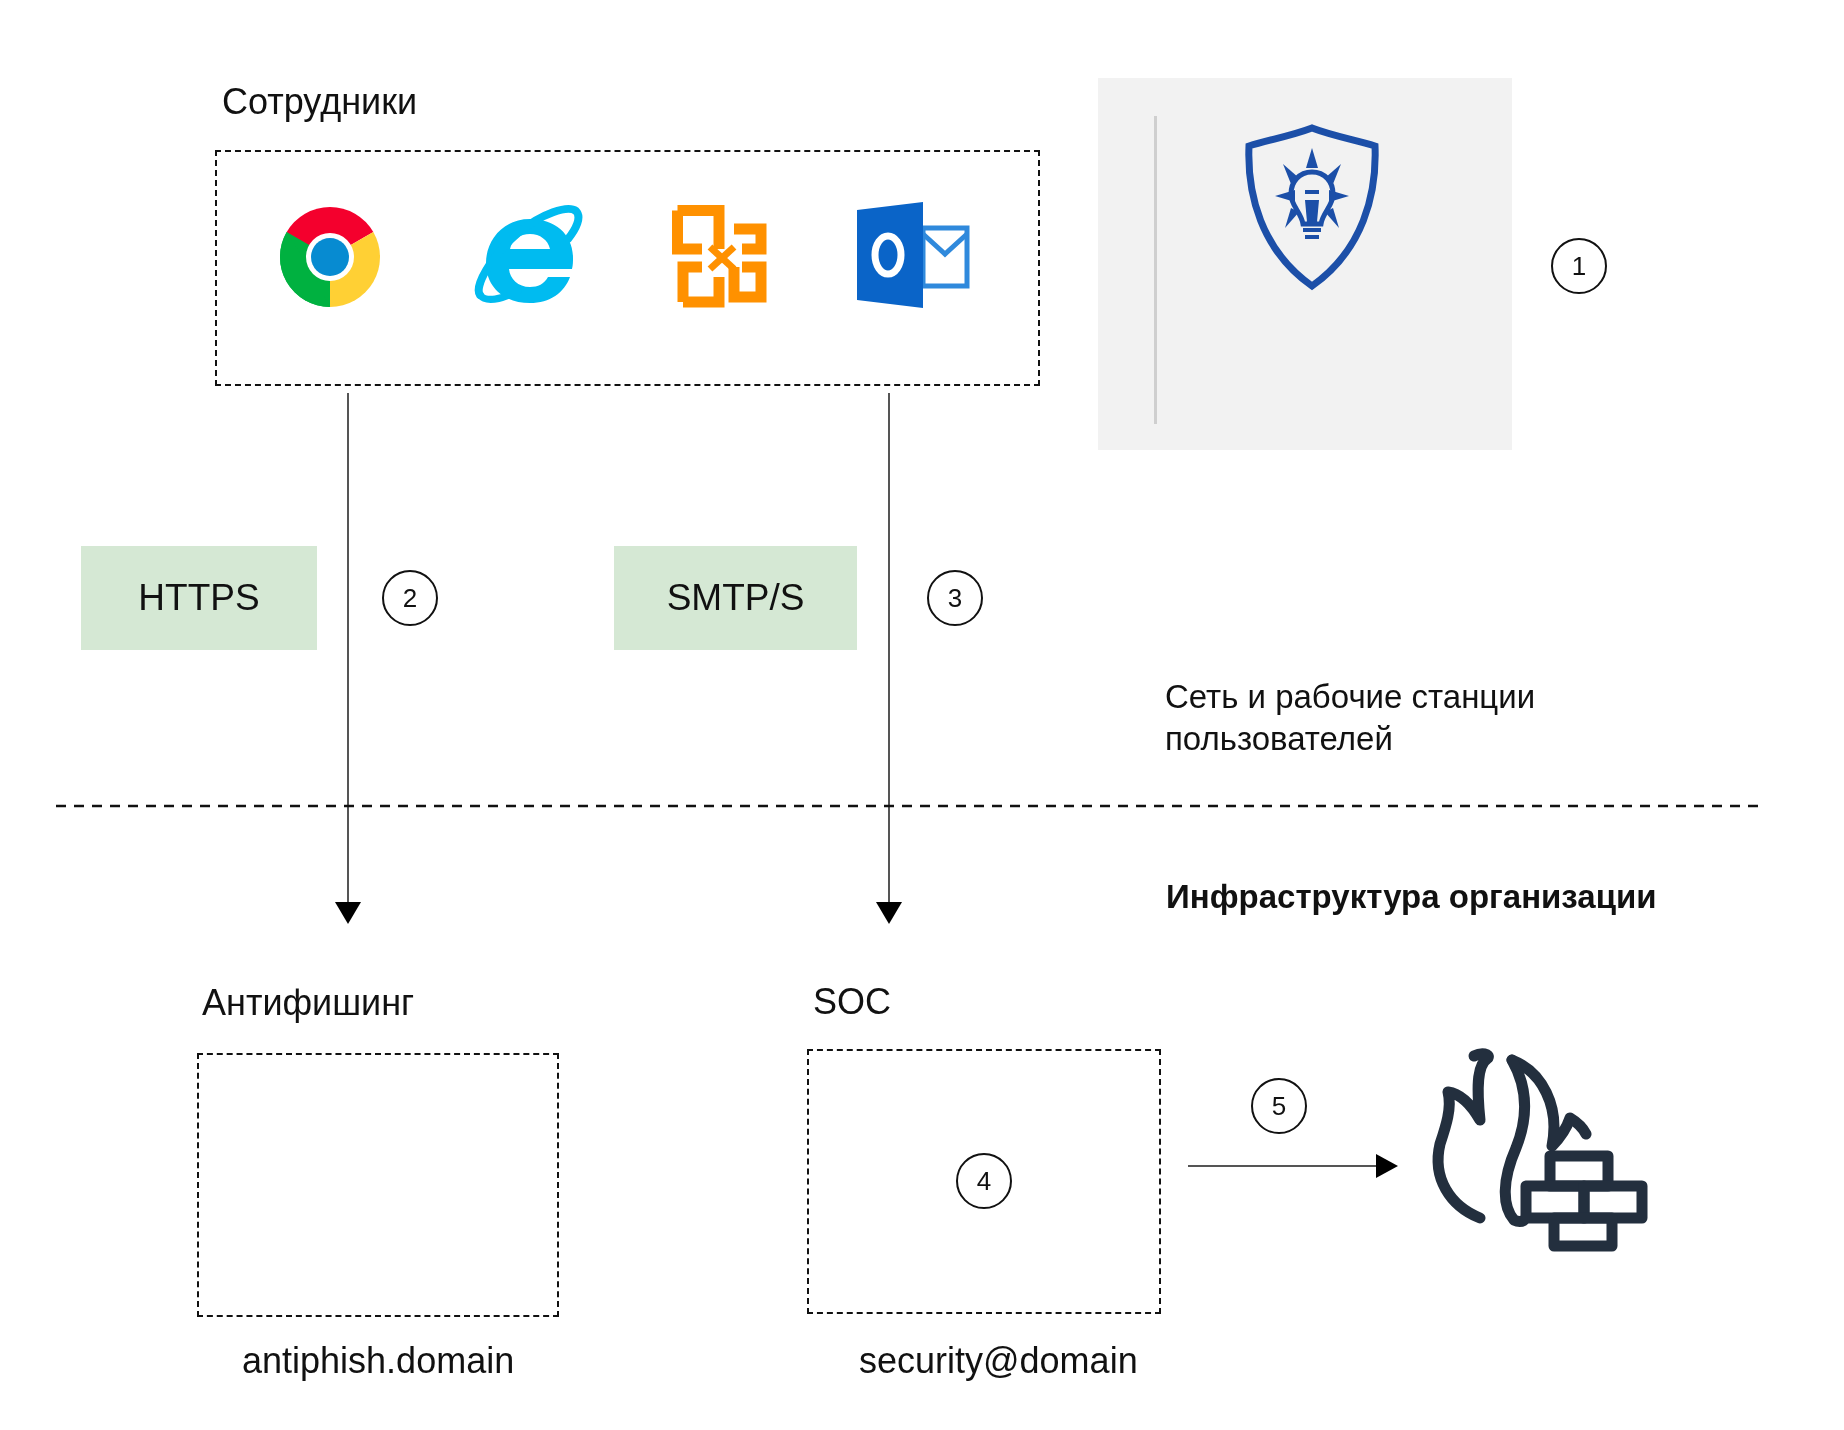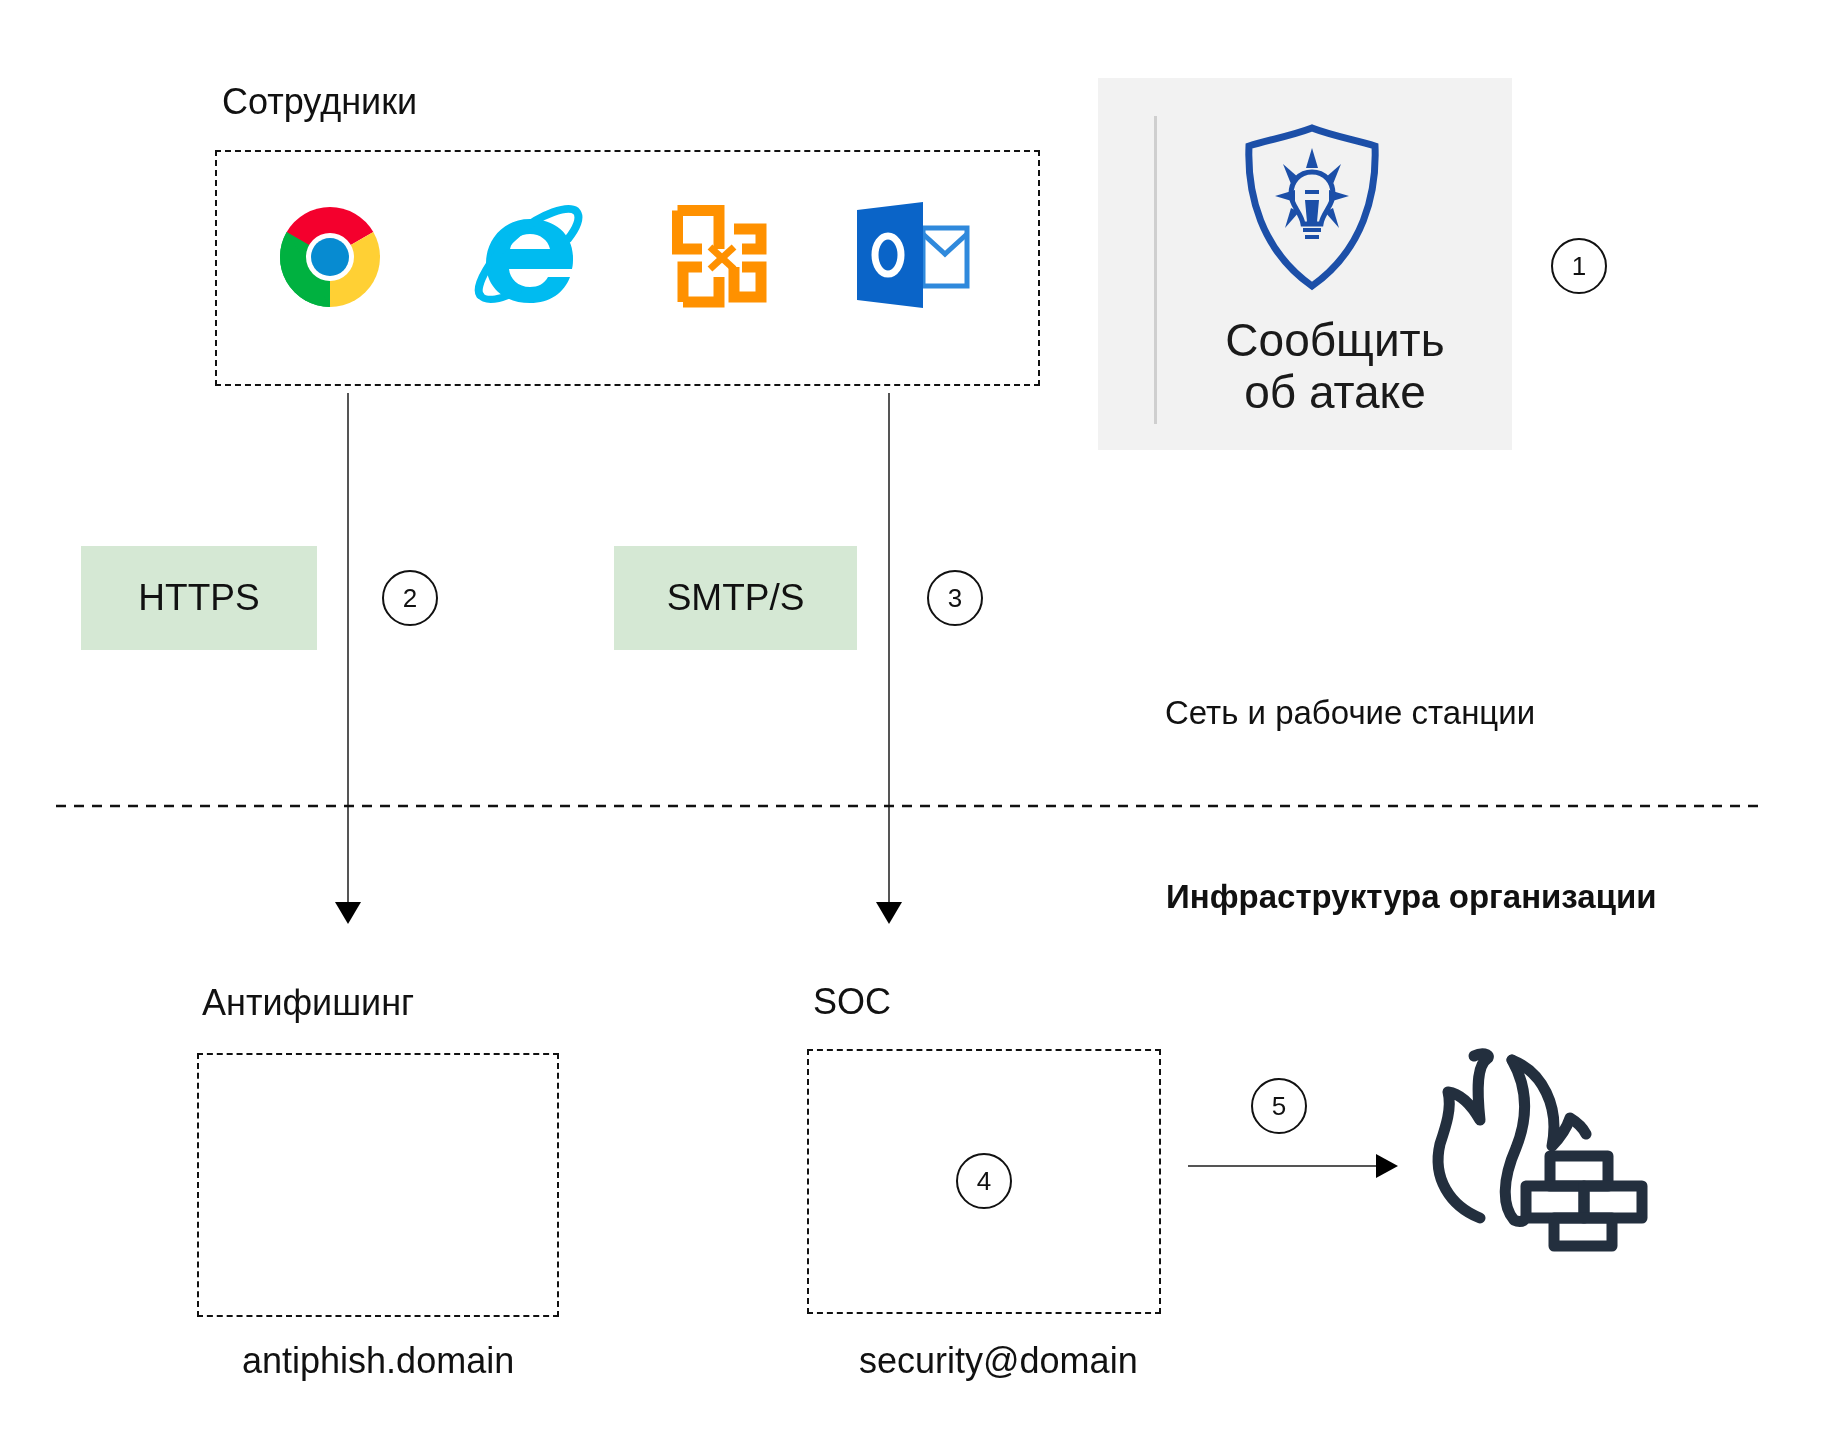--- a/index.html
+++ b/index.html
@@ -74,24 +74,20 @@
       <polygon points="98,40 82,54 90,60"></polygon>
       <polygon points="42,104 56,88 48,84"></polygon>
       <polygon points="96,104 82,88 90,84"></polygon>
     </g>
     <path d="M69 48 C56 48 48 58 48 70 C48 82 58 88 60 100 L78 100 C80 88 90 82 90 70 C90 58 82 48 69 48 Z" fill="none" stroke="#1c4fa8" stroke-width="5"></path>
     <rect x="62" y="66" width="14" height="4" fill="#1c4fa8"></rect>
     <path d="M62 76 H76 L74 98 H64 Z" fill="#1c4fa8"></path>
     <rect x="60" y="104" width="18" height="4" fill="#1c4fa8"></rect>
     <rect x="62" y="111" width="14" height="4" fill="#1c4fa8"></rect>
   </svg>
-  <div class="panel-label">
-    <div>Сообщить</div>
-    <div>об атаке</div>
-  </div>
 </div>
 <div class="step" style="left:1551px; top:238px;">1</div>
 
 <svg style="left:0; top:0;" width="1844" height="1430">
   <line x1="348" y1="393" x2="348" y2="905" stroke="#555" stroke-width="2"></line>
   <polygon points="335,902 361,902 348,924" fill="#000"></polygon>
   <line x1="889" y1="393" x2="889" y2="905" stroke="#555" stroke-width="2"></line>
   <polygon points="876,902 902,902 889,924" fill="#000"></polygon>
   <line x1="56" y1="806" x2="1762" y2="806" stroke="#111" stroke-width="2.5" stroke-dasharray="10,8"></line>
   <line x1="1188" y1="1166" x2="1380" y2="1166" stroke="#555" stroke-width="2"></line>
@@ -101,22 +97,23 @@
 <div class="proto" style="left:81px; top:546px; width:236px; height:104px;">
   <span>HTTPS</span>
 </div>
 <div class="step" style="left:382px; top:570px;">2</div>
 
 <div class="proto" style="left:614px; top:546px; width:243px; height:104px;">
   <span>SMTP/S</span>
 </div>
 <div class="step" style="left:927px; top:570px;">3</div>
 
-<div class="label lbl-md" style="left:1165px; top:676px; line-height:42px;margin-top:16px;">
+<div class="label lbl-md" style="left:1165px; top:676px; line-height:42px;">
   <div>Сеть и рабочие станции</div>
+  <div>пользователей</div>
 </div>
 <div class="label lbl-md" style="left:1166px; top:880px;font-weight:bold;">Инфраструктура организации</div>
 
 <div class="label lbl-lg" style="left:202px; top:985px;">Антифишинг</div>
 <div class="dashed-box" style="left:197px; top:1053px; width:362px; height:264px;"></div>
 <div class="label lbl-lg" style="left:242px; top:1343px;">antiphish.domain</div>
 
 <div class="label lbl-lg" style="left:813px; top:984px;">SOC</div>
 <div class="dashed-box" style="left:807px; top:1049px; width:354px; height:265px;"></div>
 <div class="step" style="left:956px; top:1153px;">4</div>

